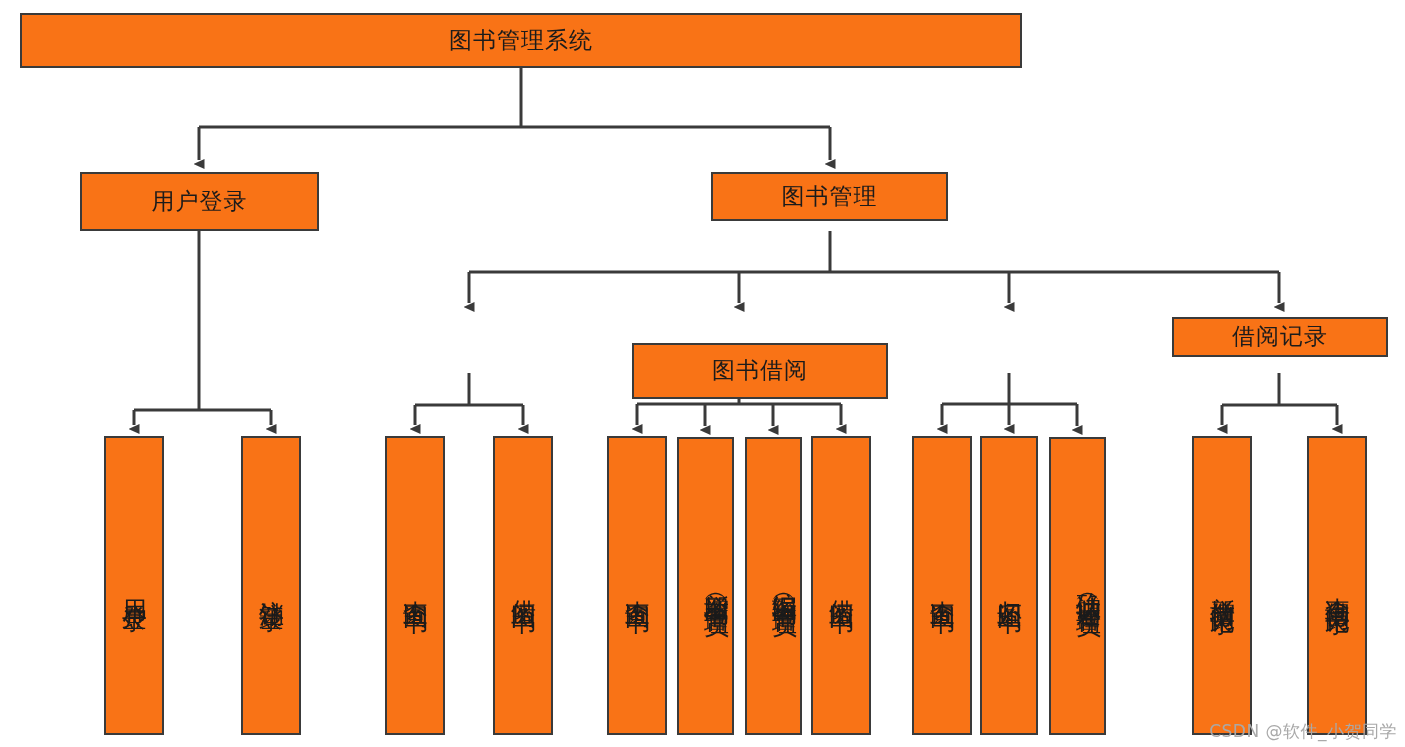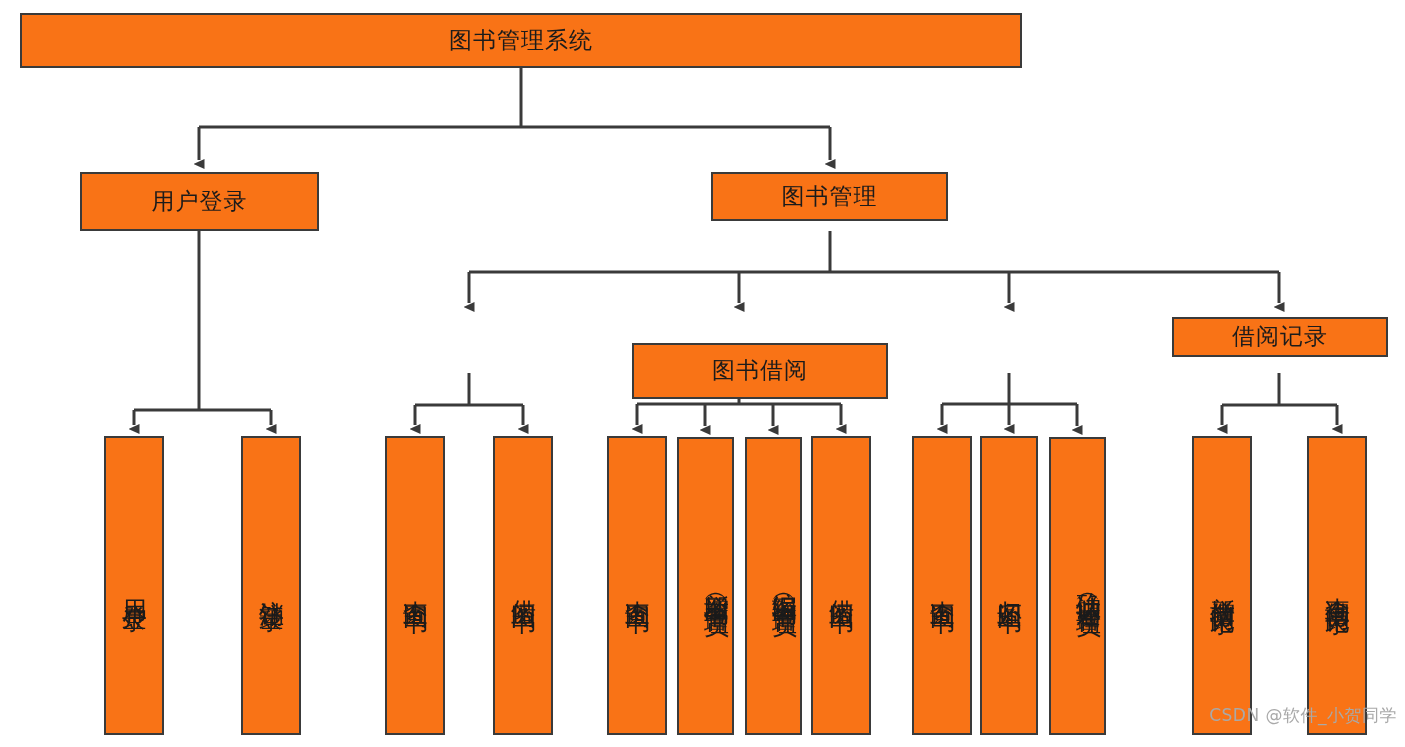--- a/index.html
+++ b/index.html
@@ -52,21 +52,21 @@
     letter-spacing: 3px;
     padding: 4px 0;
   }
   .node.vert.tall {
     align-items: flex-start;
     justify-content: center;
   }
   .watermark {
     position: absolute;
     right: 8px;
-    bottom: 20px;
+    bottom: 4px;
     font-size: 17px;
     color: #a9a9a9;
     letter-spacing: 0.5px;
     white-space: nowrap;
     margin-top: 6px;
   }
 </style>
 </head>
 <body>
 

